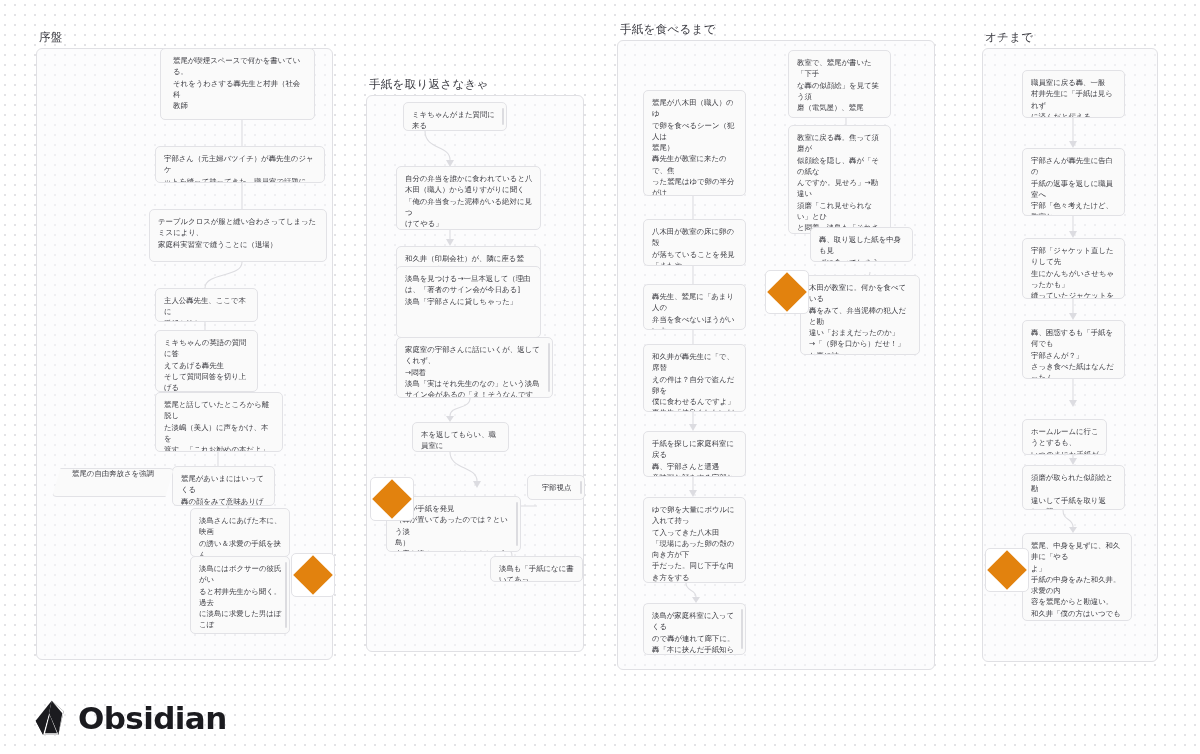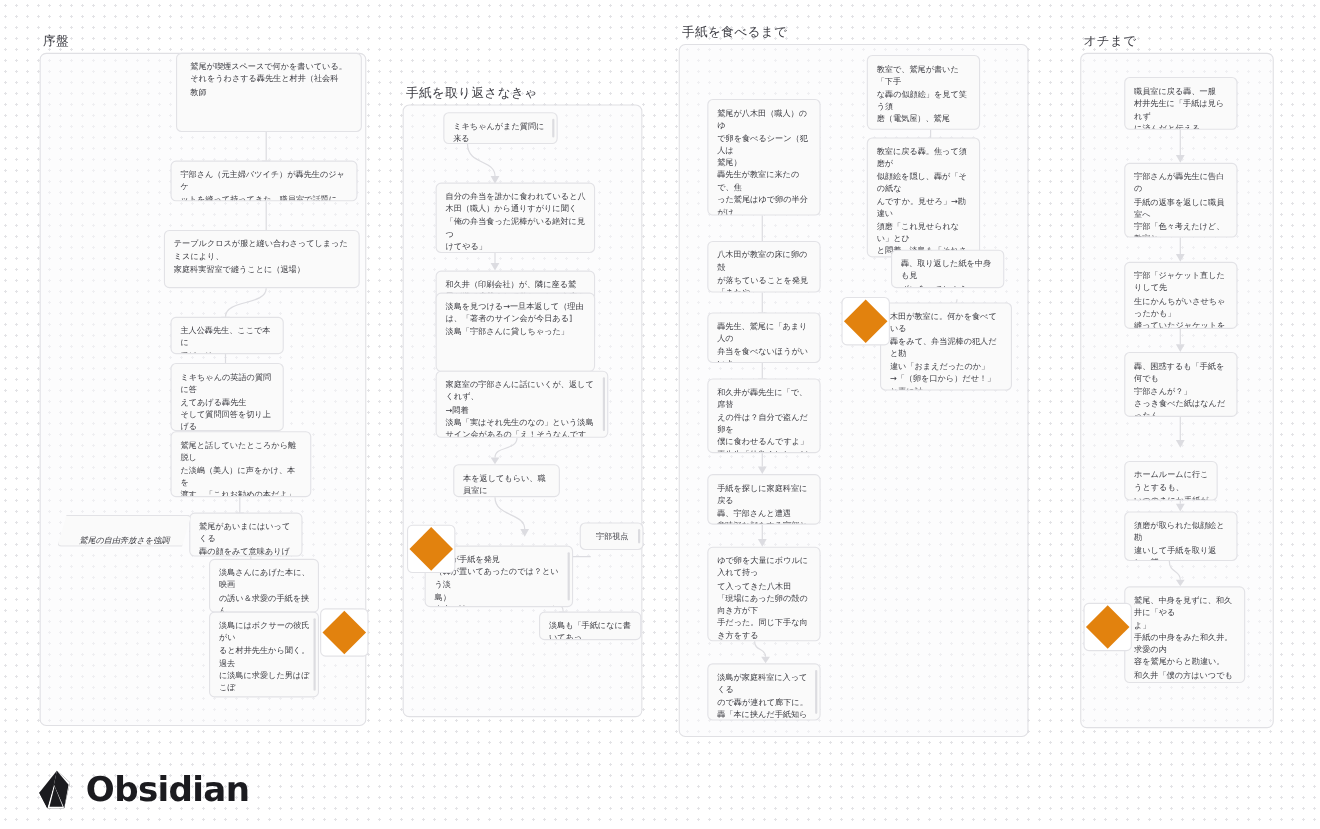--- a/index.html
+++ b/index.html
@@ -52,23 +52,22 @@
     content:"";
     position:absolute;right:2.5px;top:5px;bottom:5px;width:2px;
     border-radius:2px;background:#dcdce0;
   }
   .note-para{
     position:absolute;
     box-sizing:border-box;
     font-size:7.4px;
     line-height:1.5;
     color:#3a3a40;
-    display:flex;align-items:flex-end;justify-content:center;
+    display:flex;align-items:flex-start;justify-content:center;
     padding:0 14px;
-    font-style:italic;
   }
   .note-para .shape{
     position:absolute;inset:0;
     background:#fafafa;
     border:1px solid #e2e2e6;
     border-radius:4px;
     clip-path:polygon(7% 0,100% 0,93% 100%,0 100%);
   }
   .note-para .txt{position:relative;z-index:2;white-space:nowrap;}
   .diamond{
@@ -172,21 +171,21 @@
     <path d="M1073,443 L1073,458"></path>
       <polygon points="1069,458 1077,458 1073,465"></polygon>
     <path d="M1063,510 C1063,521 1073,518 1073,527"></path>
       <polygon points="1069,527 1077,527 1073,533"></polygon>
   </svg>
 
   <div class="group" style="left:36px;top:48px;width:297px;height:612px;">
     <span class="group-label">序盤</span>
   </div>
 
-  <div class="node" style="left:160px;top:48px;width:169px;height:72px;padding-left:12px;">
+  <div class="node" style="left:160px;top:48px;width:155px;height:72px;padding-left:12px;">
     <div class="txt">鷲尾が喫煙スペースで何かを書いている。
 それをうわさする轟先生と村井（社会科
 教師</div>
   </div>
   <div class="node" style="left:155px;top:146px;width:170px;height:37px;">
     <div class="txt">宇部さん（元主婦バツイチ）が轟先生のジャケ
 ットを縫って持ってきた。職員室で話題に。</div>
   </div>
   <div class="node" style="left:149px;top:209px;width:178px;height:53px;">
     <div class="txt">テーブルクロスが服と縫い合わさってしまったミスにより、

